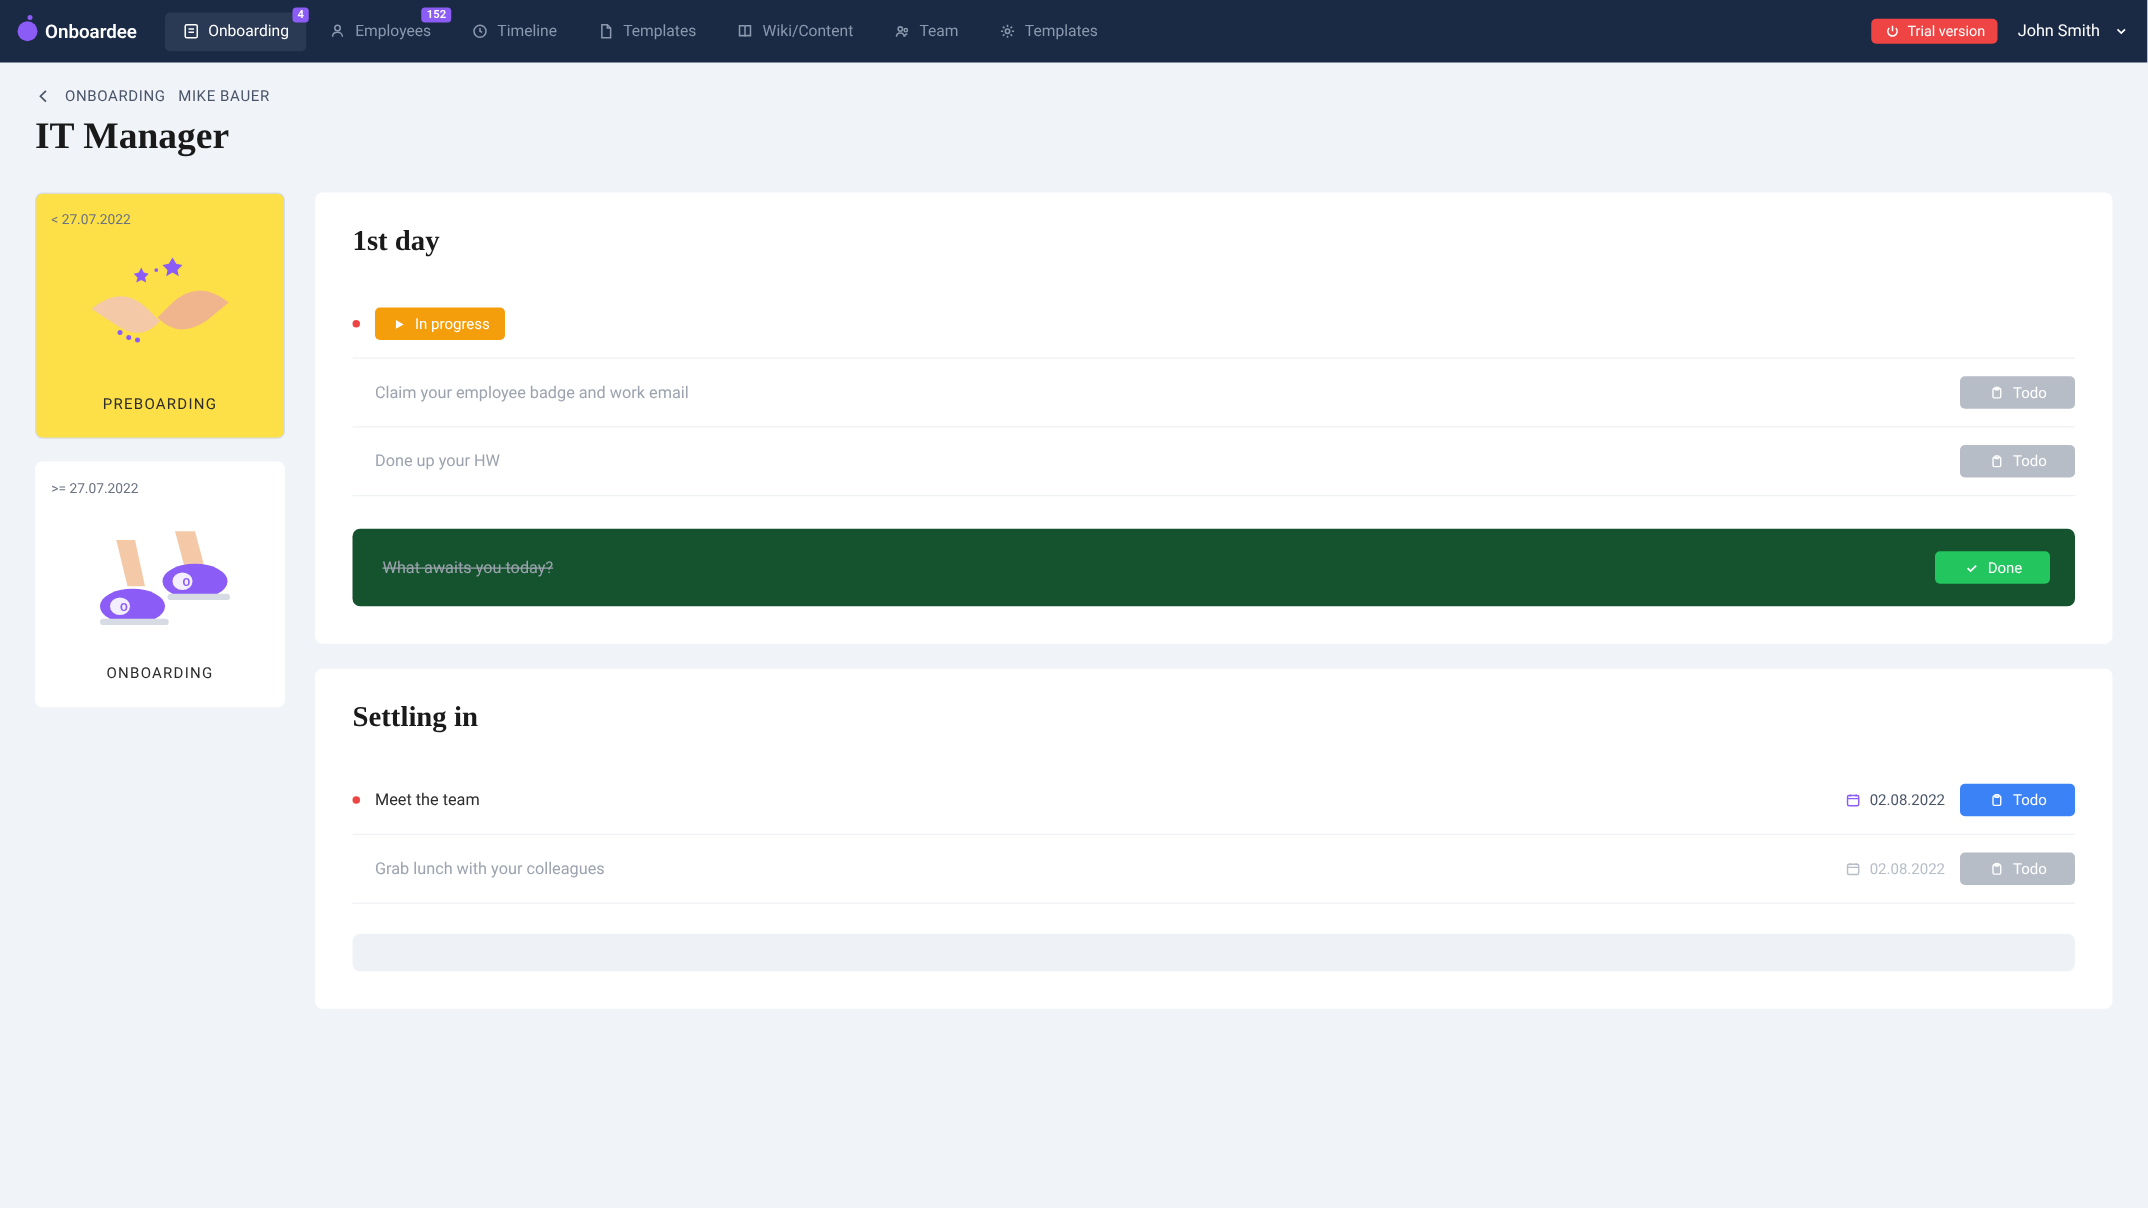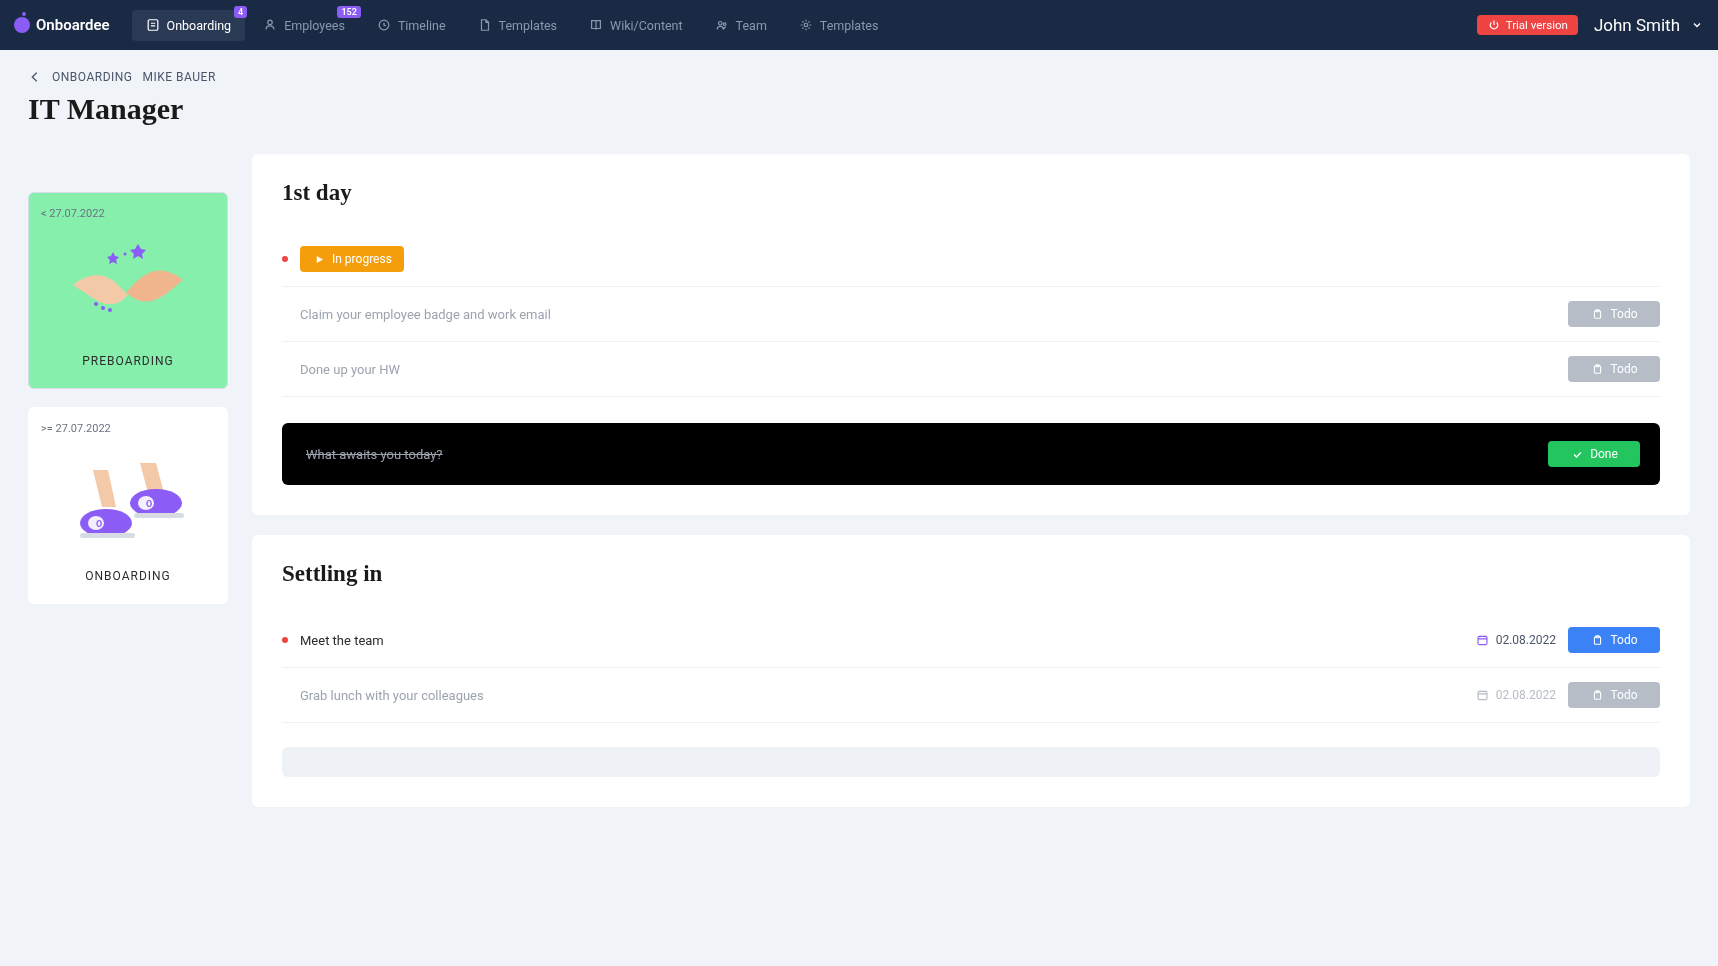--- a/index.html
+++ b/index.html
@@ -73,21 +73,21 @@
   padding: 3px 10px;
   border-radius: 4px;
   display: flex;
   align-items: center;
   gap: 5px;
   cursor: pointer;
   margin-right: 16px;
 }
 .user-menu {
   color: #fff;
-  font-size: 17px;
+  font-size: 13px;
   display: flex;
   align-items: center;
   gap: 10px;
   cursor: pointer;
 }
 
 
 .page-head {
   padding: 20px 28px 12px;
 }
@@ -126,23 +126,22 @@
   background: #fff;
   border-radius: 6px;
   padding: 14px 12px 20px;
   display: flex;
   flex-direction: column;
   align-items: center;
   cursor: pointer;
   border: 1px solid transparent;
 }
 .phase-card.active {
-  background: #86efac;
+  background: #fde047;
   border-color: #d5dde9;
-  margin-top: 38px;
 }
 .phase-date {
   align-self: flex-start;
   font-size: 11px;
   color: #6b7280;
   margin-bottom: 10px;
 }
 .phase-illus {
   width: 140px;
   height: 110px;
@@ -215,21 +214,21 @@
   gap: 6px;
   cursor: pointer;
   color:#fff;
 }
 .status-btn.progress { background: #f59e0b; }
 .status-btn.todo-grey { background: #b6bdc7; }
 .status-btn.todo-blue { background: #3b82f6; }
 .status-btn.done { background: #22c55e; }
 
 .done-block {
-  background: #000000;
+  background: #14532d;
   border-radius: 6px;
   padding: 18px 20px;
   margin-top: 26px;
   display: flex;
   align-items: center;
 }
 .done-block .task-text { margin-left: 4px; }
 
 .empty-block {
   background: #eef2f7;

